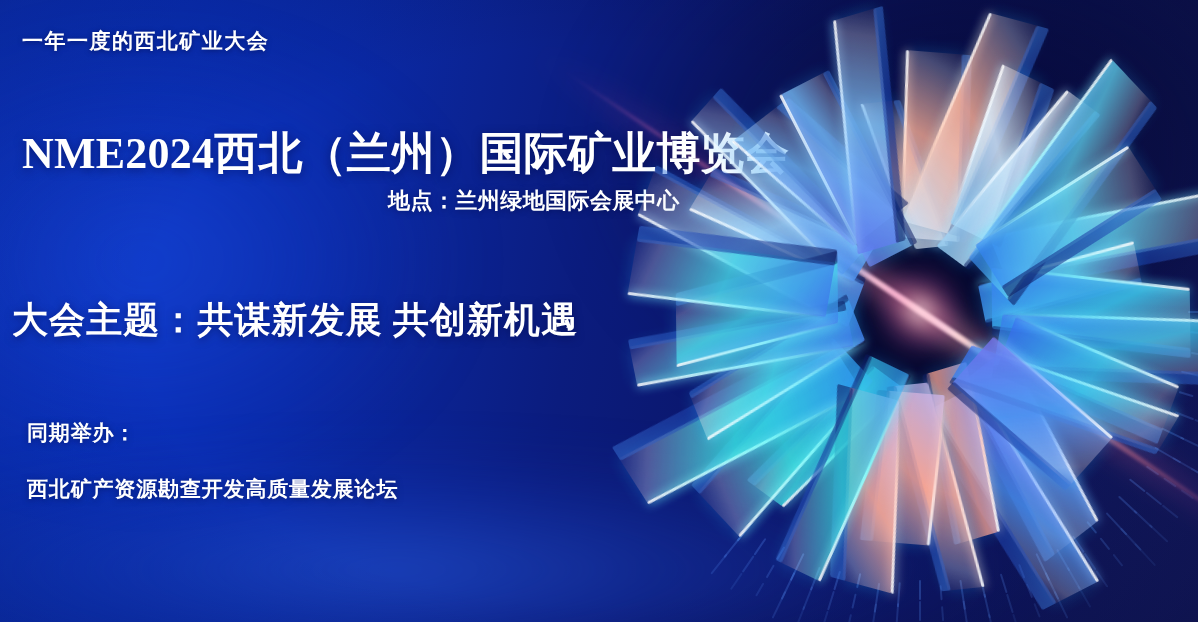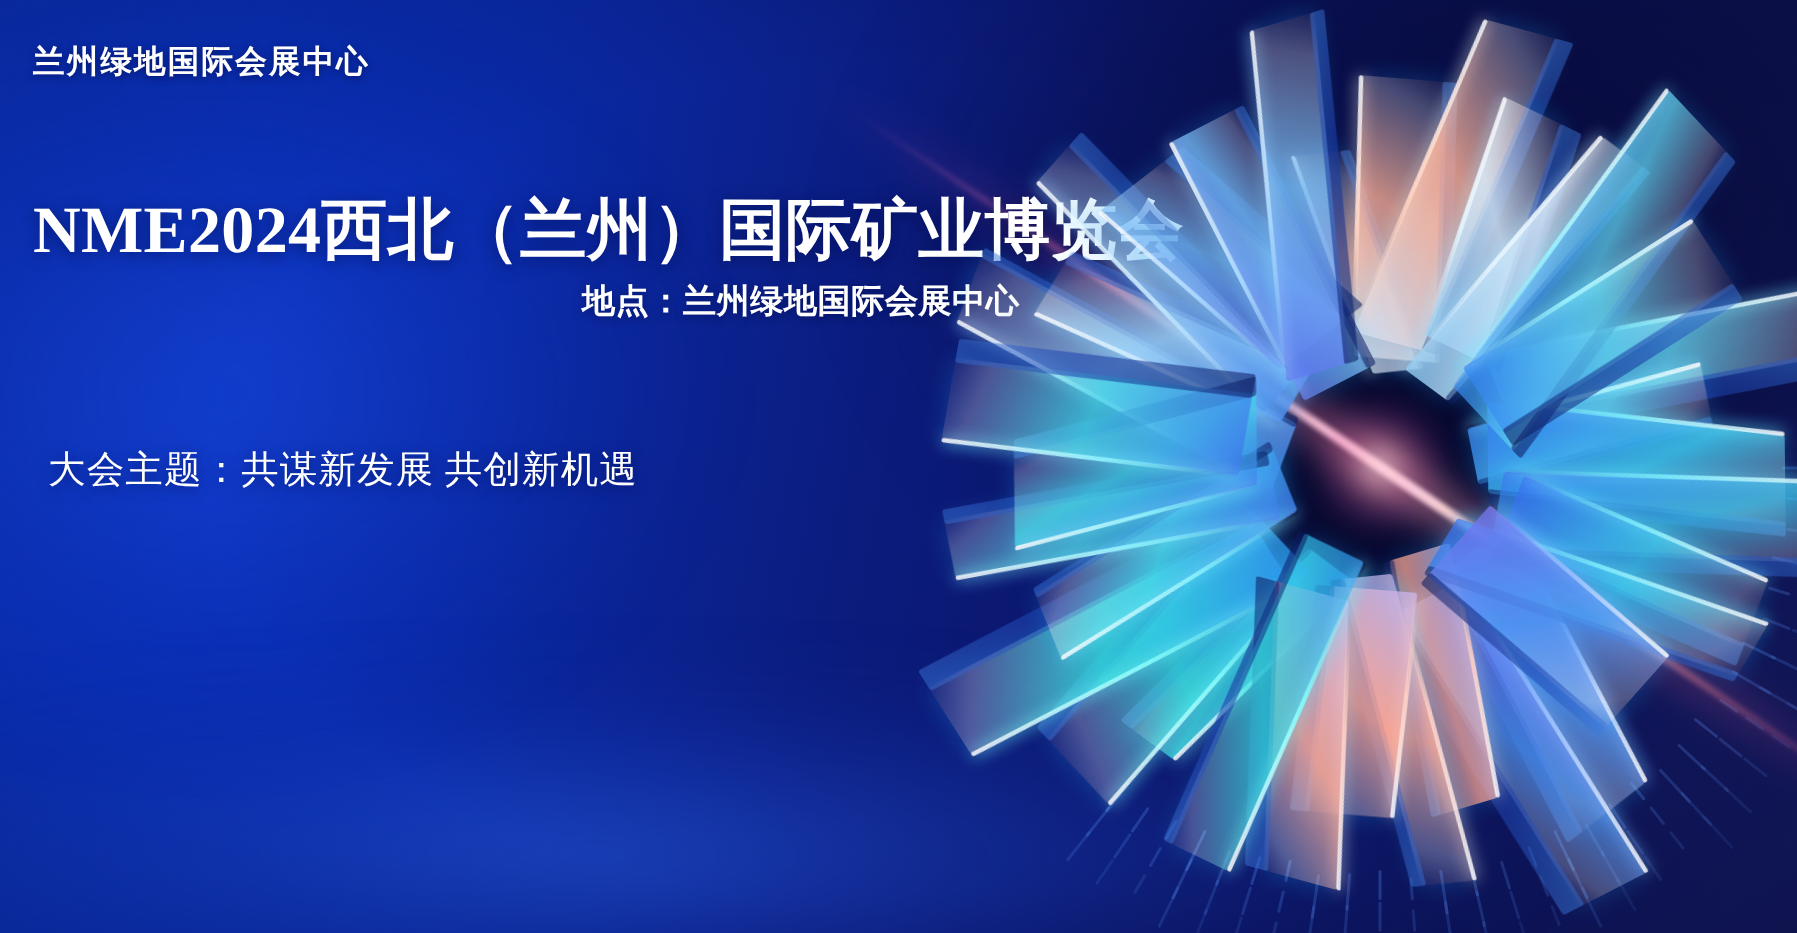--- a/index.html
+++ b/index.html
@@ -247,24 +247,24 @@
     text-shadow: 0 1px 6px rgba(0,10,60,0.5);
   }
   #event-venue {
     left: 388px;
     top: 186px;
     font-size: 22px;
     font-weight: 700;
     text-shadow: 0 1px 6px rgba(0,10,60,0.5);
   }
   #theme-line {
-    left: 32px;
+    left: 12px;
     top: 296px;
-    font-size: 25px;
-    font-weight: 400;
+    font-size: 36px;
+    font-weight: 700;
     letter-spacing: 0.03em;
     text-shadow: 0 2px 9px rgba(0,10,70,0.55);
   }
   #concurrent-label {
     left: 27px;
     top: 419px;
     font-size: 21px;
     font-weight: 700;
     letter-spacing: 0.04em;
     text-shadow: 0 1px 6px rgba(0,10,60,0.5);
@@ -552,25 +552,27 @@
 
   <div class="streak-wrap">
     <div class="streak streak-glow"></div>
     <div class="streak streak-long"></div>
     <div class="streak streak-core"></div>
     <div class="streak-hot"></div>
   </div>
 
   <div class="bg-vignette"></div>
 
-  <div class="txt" id="eyebrow">兰州绿地国际会展中心</div>
+  <div class="txt" id="eyebrow">一年一度的西北矿业大会</div>
 
   <div class="txt" id="main-title">NME2024西北（兰州）国际矿业博览会</div>
 
 
   <div class="txt" id="event-venue">地点：兰州绿地国际会展中心</div>
 
   <div class="txt" id="theme-line">大会主题：共谋新发展  共创新机遇</div>
 
-
-
+  <div class="txt" id="concurrent-label">同期举办：</div>
+
+
+  <div class="txt" id="concurrent-2">西北矿产资源勘查开发高质量发展论坛</div>
 
 </div>
 
 </body></html>

